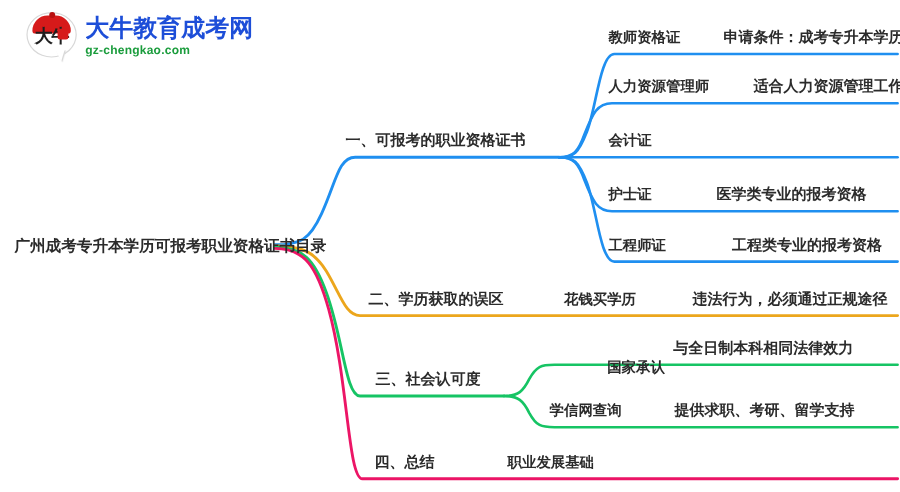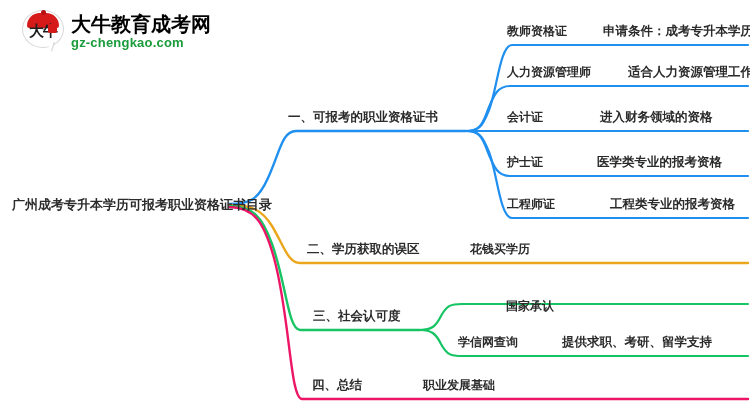--- a/index.html
+++ b/index.html
@@ -95,27 +95,27 @@
     top: 14px;
     width: 9px;
     height: 9px;
     background: #d61a1a;
     border-radius: 2px;
   }
   #brand-wordmark { display: flex; flex-direction: column; justify-content: center; }
   #brand-name {
     font-size: 20px;
     font-weight: bold;
-    color: #000000;
+    color: #1d4ed8;
     letter-spacing: 0px;
     line-height: 23px;
     white-space: nowrap;
   }
   #brand-url {
-    font-size: 13px;
+    font-size: 10px;
     font-weight: bold;
     color: #1a9c3c;
     letter-spacing: 0.2px;
     line-height: 14px;
     white-space: nowrap;
   }
 
   
   #connector-layer {
     position: absolute;
@@ -193,34 +193,35 @@
 
   <div class="node node-root" style="left:12px; top:198px;">广州成考专升本学历可报考职业资格证书目录</div>
 
   <div class="node node-l2" style="left:507px; top:25px;">教师资格证</div>
   <div class="node node-l3" style="left:603px; top:25px;">申请条件：成考专升本学历</div>
 
   <div class="node node-l2" style="left:507px; top:66px;">人力资源管理师</div>
   <div class="node node-l3" style="left:628px; top:66px;">适合人力资源管理工作</div>
 
   <div class="node node-l2" style="left:507px; top:111px;text-align:right;">会计证</div>
-  <div class="node node-l3" style="left:600px; top:111px;">进入财务领域的资格</div>
 
   <div class="node node-l2" style="left:507px; top:156px;">护士证</div>
   <div class="node node-l3" style="left:597px; top:156px;text-align:center;">医学类专业的报考资格</div>
 
   <div class="node node-l2" style="left:507px; top:198px;">工程师证</div>
   <div class="node node-l3" style="left:610px; top:198px;">工程类专业的报考资格</div>
 
   <div class="node node-l1" style="left:307px; top:243px;font-family:Liberation Serif, serif;">二、学历获取的误区</div>
   <div class="node node-l2" style="left:470px; top:243px;">花钱买学历</div>
+  <div class="node node-l3" style="left:577px; top:243px;">违法行为，必须通过正规途径</div>
 
   <div class="node node-l1" style="left:313px; top:310px;">三、社会认可度</div>
 
   <div class="node node-l2" style="left:458px; top:300px;padding-left:48px;">国家承认</div>
+  <div class="node node-l3" style="left:561px; top:284px;">与全日制本科相同法律效力</div>
 
   <div class="node node-l2" style="left:458px; top:336px;text-align:right;">学信网查询</div>
   <div class="node node-l3" style="left:562px; top:336px;">提供求职、考研、留学支持</div>
 
   <div class="node node-l1" style="left:312px; top:379px;">四、总结</div>
   <div class="node node-l2" style="left:423px; top:379px;">职业发展基础</div>
 
 </div>
 
 </body></html>

